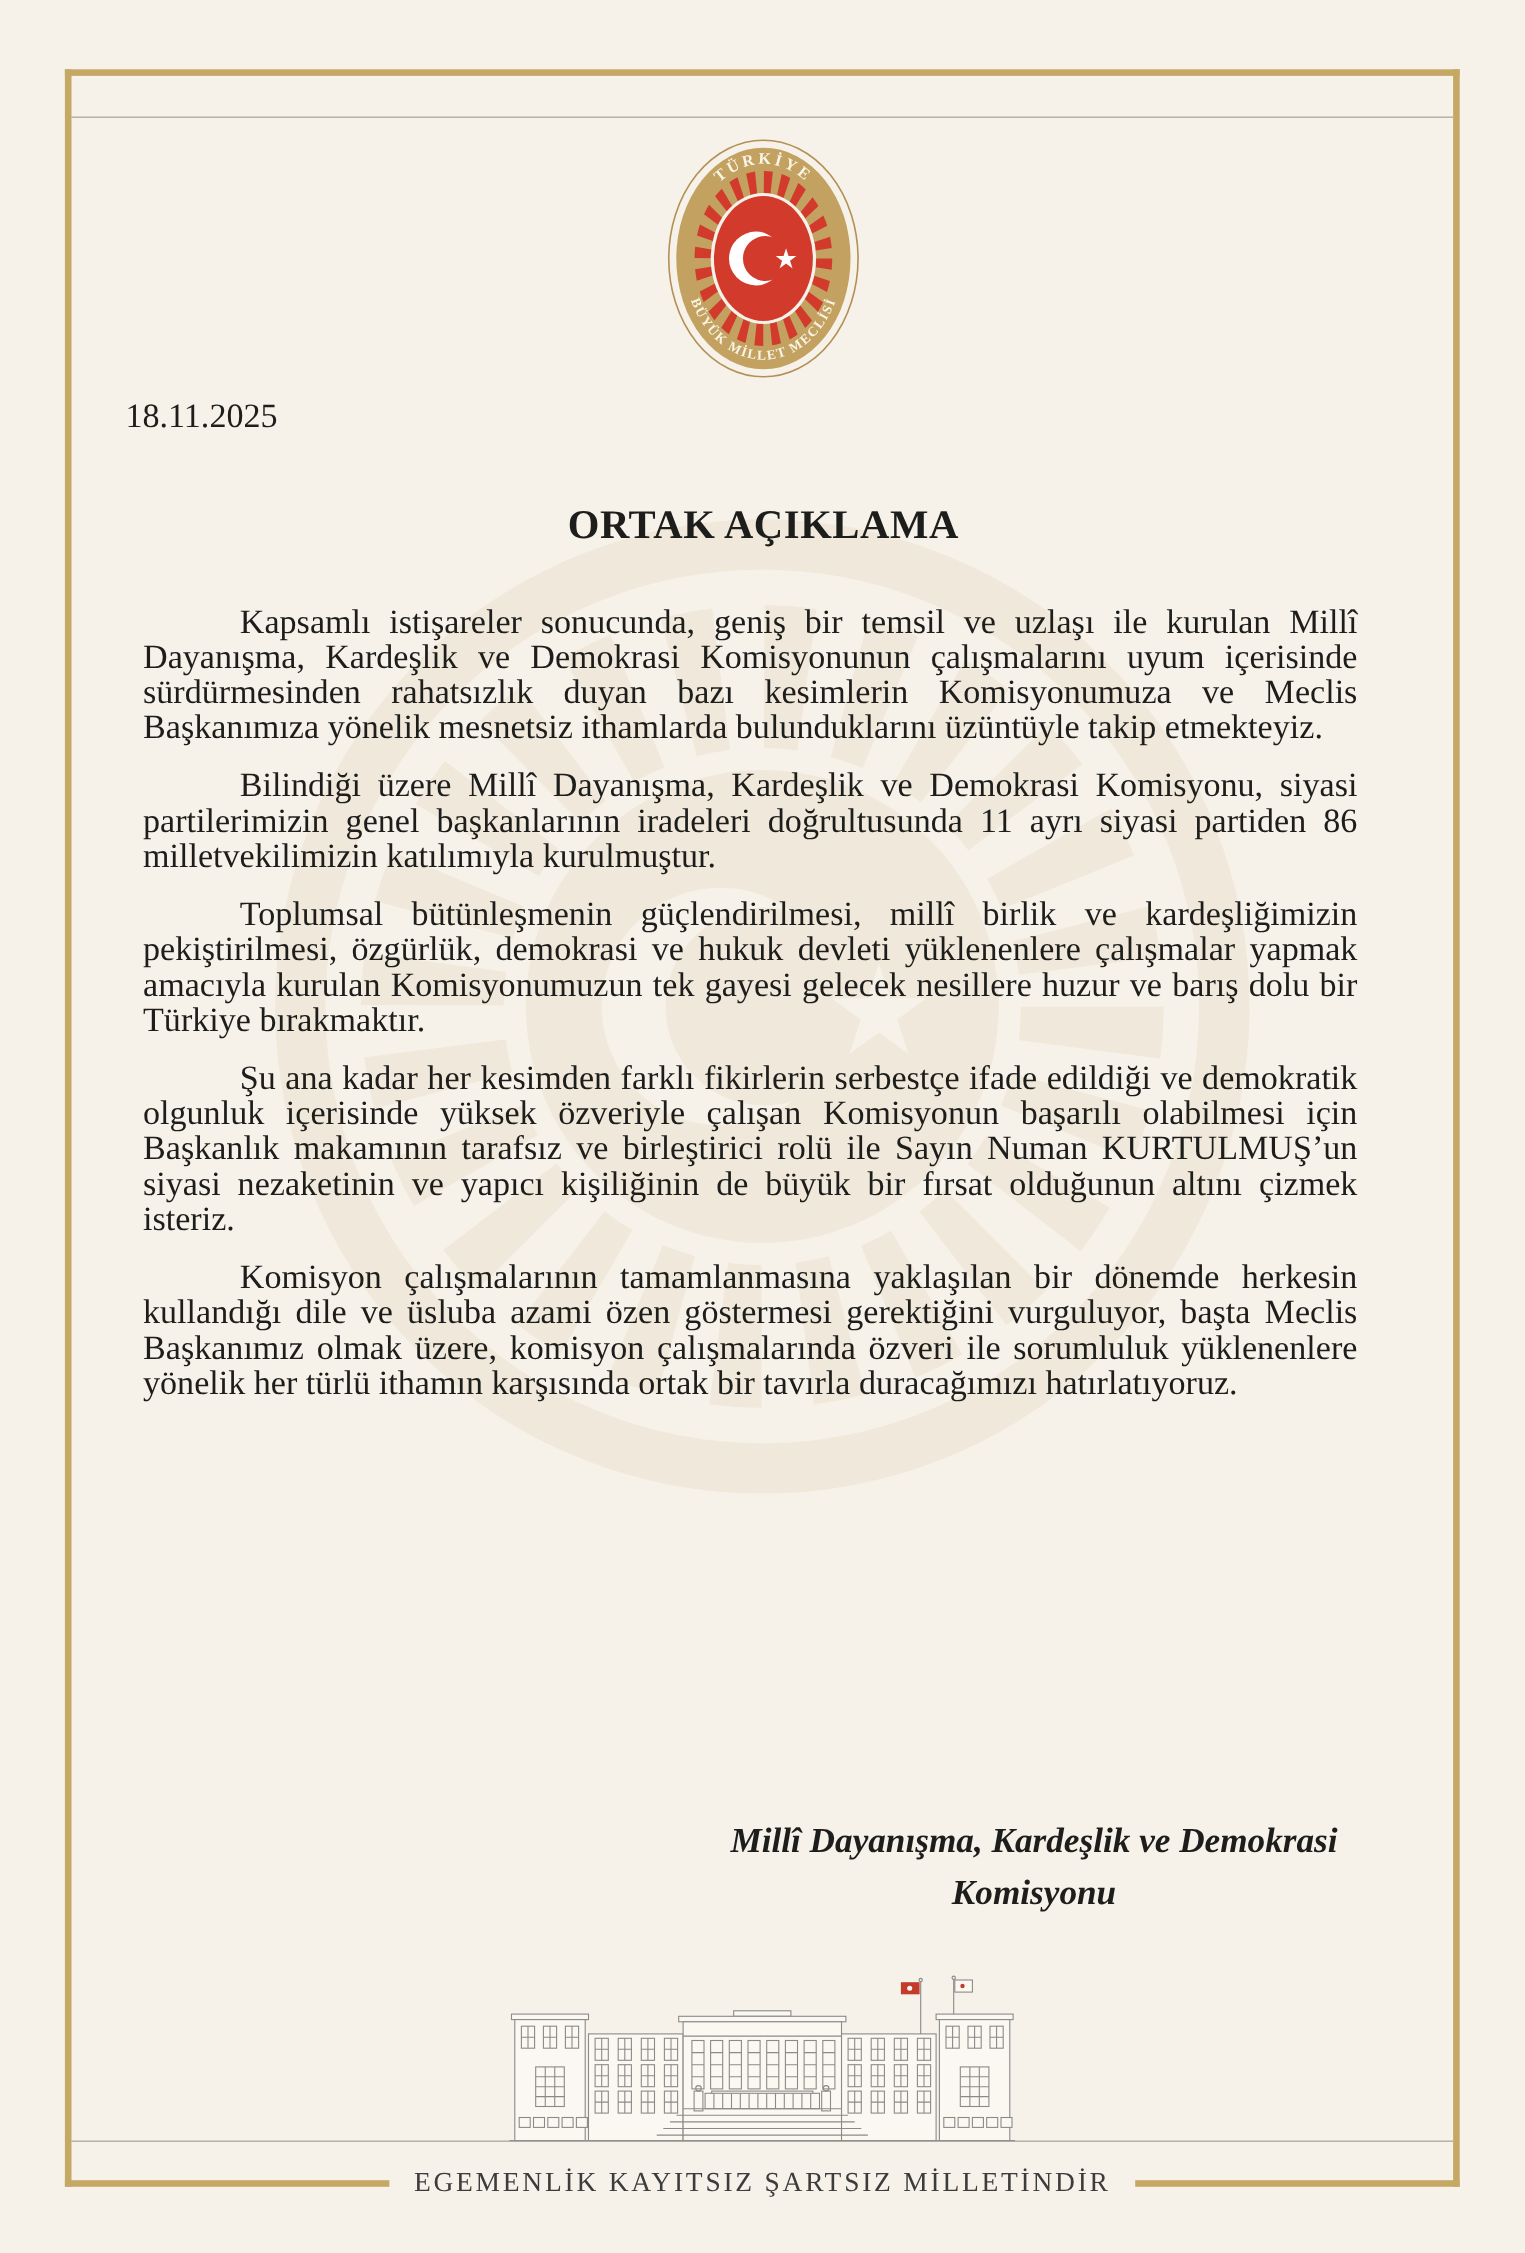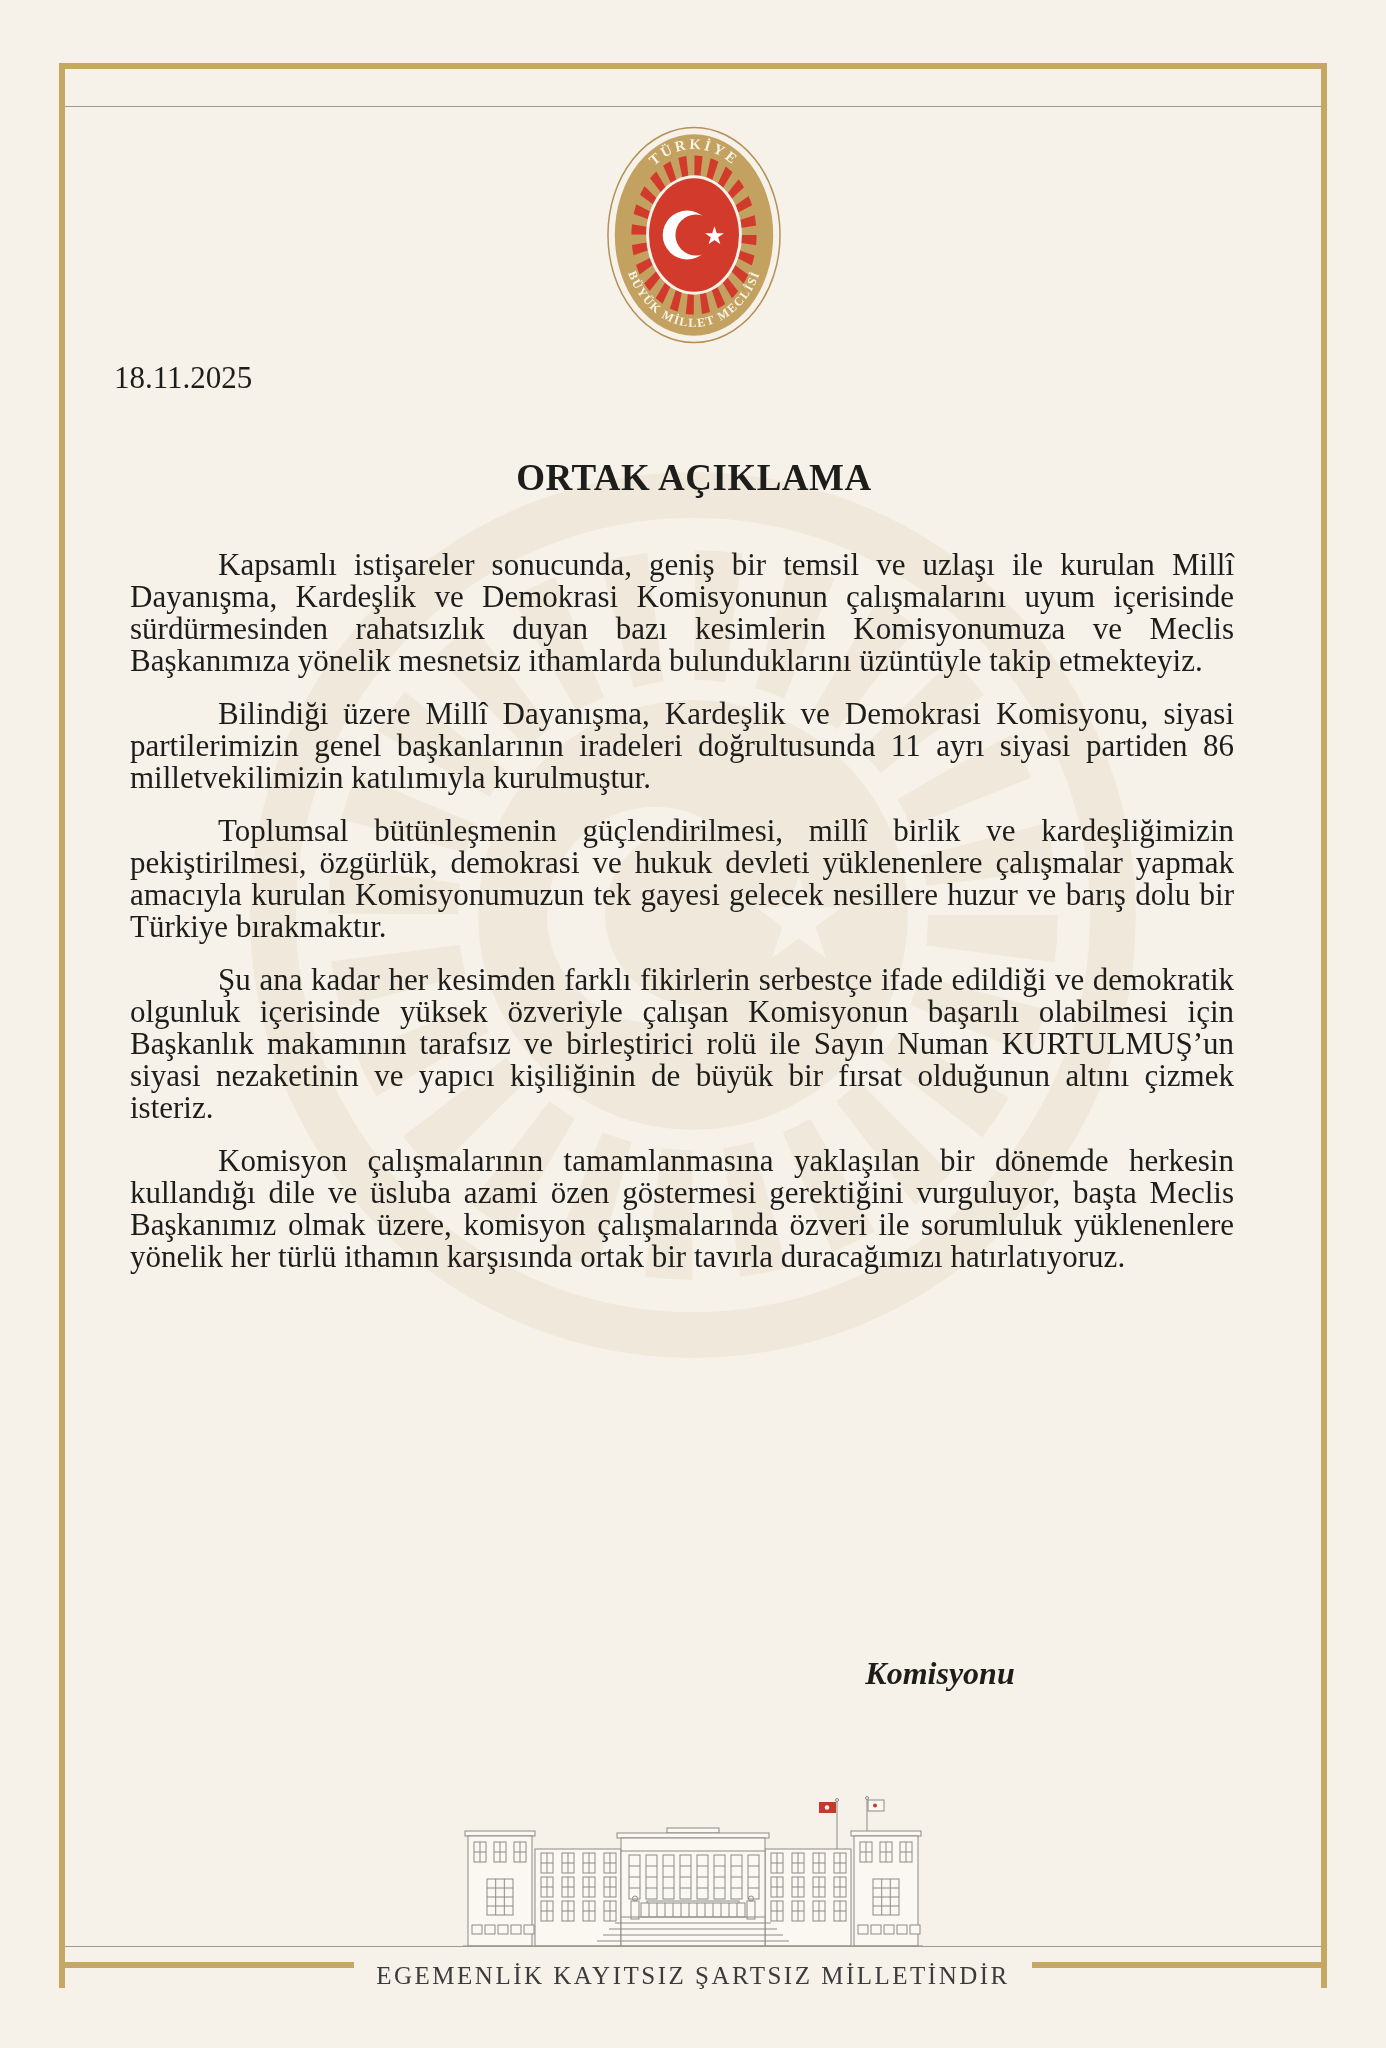--- a/index.html
+++ b/index.html
@@ -18,21 +18,21 @@
   .date{position:absolute;left:114px;top:360px;width:1104px;text-align:left;font-size:31px;}
   .title{position:absolute;left:130px;top:444px;width:1104px;text-align:center;
          font-size:37px;font-weight:bold;letter-spacing:.5px;margin:12px;}
   .bodytext{position:absolute;left:130px;top:549px;width:1104px;
         font-size:31px;line-height:32px;text-align:justify;}
   .bodytext p{margin:0 0 21px 0;text-indent:88px;}
   .signature{position:absolute;left:640px;top:1650px;width:600px;text-align:center;
         font-size:32px;line-height:47px;font-weight:bold;font-style:italic;}
   .building{position:absolute;left:463px;top:1795px;width:460px;height:152px;}
   .footer{position:absolute;left:59px;top:1962px;width:1268px;height:46px;
-        display:flex;align-items:flex-start;}
+        display:flex;align-items:center;}
   .footer .bar{flex:1;height:6px;background:#c6a865;}
   .footer .motto{padding:0 22px;font-size:25px;letter-spacing:2.5px;color:#3c3c3c;white-space:nowrap;}
 </style>
 </head>
 <body>
 
 <div class="page">
 
   <div class="frame"></div>
   <div class="rule-top"></div>
@@ -77,20 +77,21 @@
 
   <div class="bodytext">
     <p>Kapsamlı istişareler sonucunda, geniş bir temsil ve uzlaşı ile kurulan Millî Dayanışma, Kardeşlik ve Demokrasi Komisyonunun çalışmalarını uyum içerisinde sürdürmesinden rahatsızlık duyan bazı kesimlerin Komisyonumuza ve Meclis Başkanımıza yönelik mesnetsiz ithamlarda bulunduklarını üzüntüyle takip etmekteyiz.</p>
     <p>Bilindiği üzere Millî Dayanışma, Kardeşlik ve Demokrasi Komisyonu, siyasi partilerimizin genel başkanlarının iradeleri doğrultusunda 11 ayrı siyasi partiden 86 milletvekilimizin katılımıyla kurulmuştur.</p>
     <p>Toplumsal bütünleşmenin güçlendirilmesi, millî birlik ve kardeşliğimizin pekiştirilmesi, özgürlük, demokrasi ve hukuk devleti yüklenenlere çalışmalar yapmak amacıyla kurulan Komisyonumuzun tek gayesi gelecek nesillere huzur ve barış dolu bir Türkiye bırakmaktır.</p>
     <p>Şu ana kadar her kesimden farklı fikirlerin serbestçe ifade edildiği ve demokratik olgunluk içerisinde yüksek özveriyle çalışan Komisyonun başarılı olabilmesi için Başkanlık makamının tarafsız ve birleştirici rolü ile Sayın Numan KURTULMUŞ’un siyasi nezaketinin ve yapıcı kişiliğinin de büyük bir fırsat olduğunun altını çizmek isteriz.</p>
     <p>Komisyon çalışmalarının tamamlanmasına yaklaşılan bir dönemde herkesin kullandığı dile ve üsluba azami özen göstermesi gerektiğini vurguluyor, başta Meclis Başkanımız olmak üzere, komisyon çalışmalarında özveri ile sorumluluk yüklenenlere yönelik her türlü ithamın karşısında ortak bir tavırla duracağımızı hatırlatıyoruz.</p>
   </div>
 
   <div class="signature">
+    <div>Millî Dayanışma, Kardeşlik ve Demokrasi</div>
     <div>Komisyonu</div>
   </div>
 
   <svg class="building" viewBox="0 0 460 152">
     <defs>
       <g id="w2">
           <rect width="12" height="20" fill="#fbf8f1" stroke="#8a8a8a"></rect>
           <line x1="6" y1="0" x2="6" y2="20" stroke="#8a8a8a"></line>
           <line x1="0" y1="10" x2="12" y2="10" stroke="#8a8a8a"></line>
         </g>

